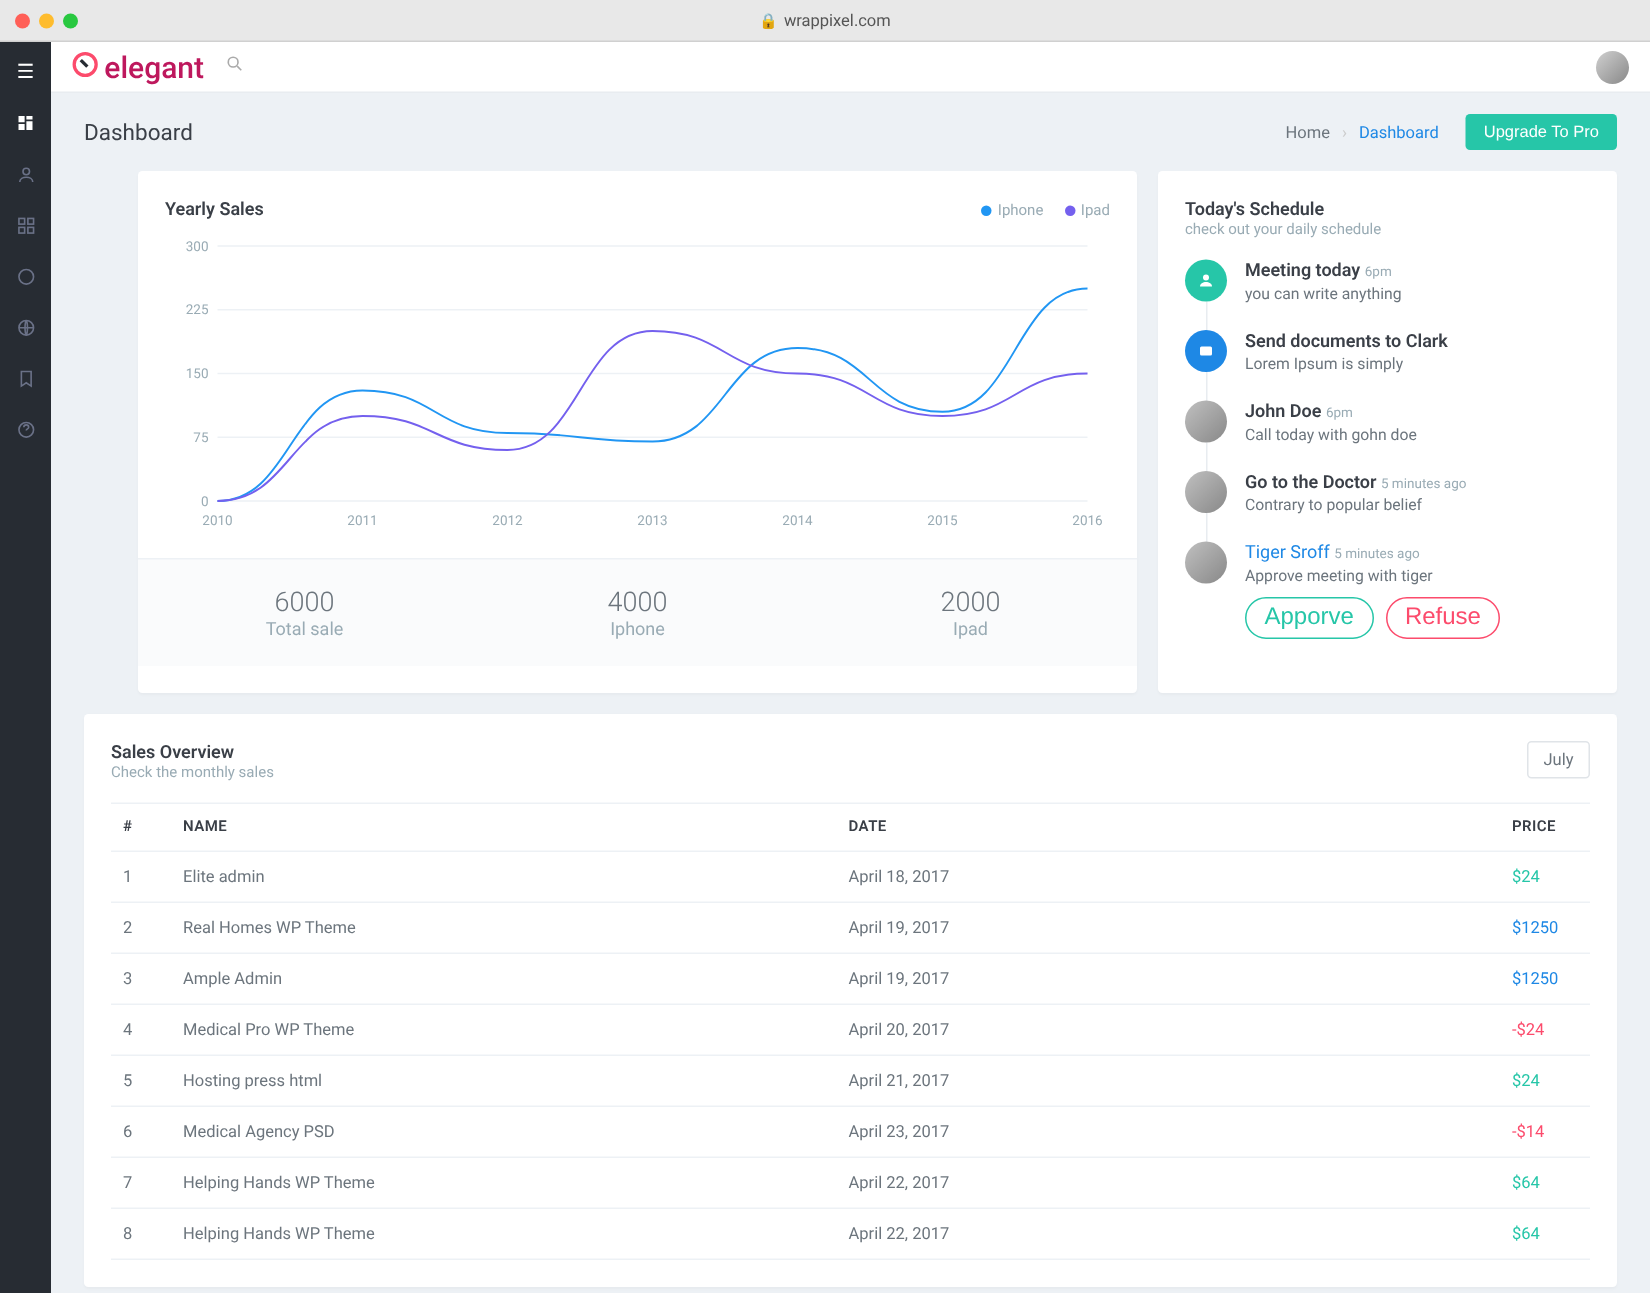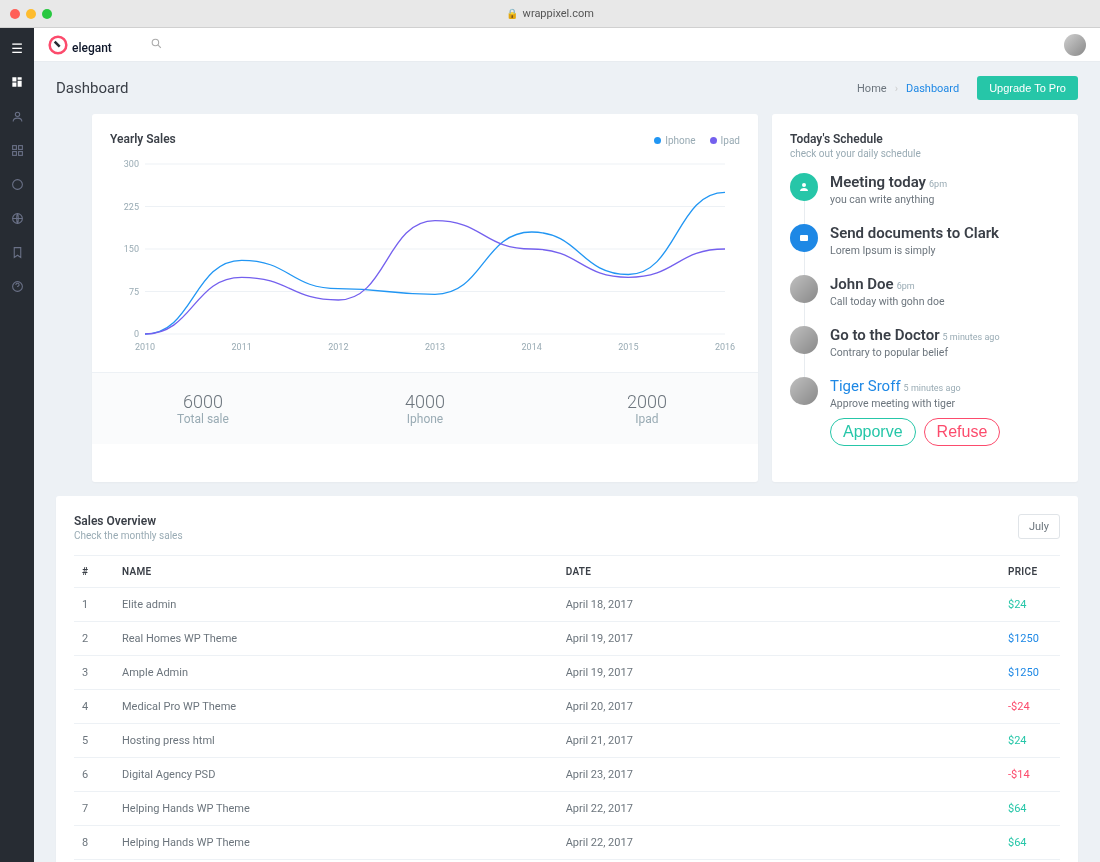--- a/index.html
+++ b/index.html
@@ -15,21 +15,21 @@
 .lock { font-size: 10px; }
 
 .app { display: flex; height: calc(862px - 28px); background: #edf1f5; }
 .side-rail { width: 34px; background: #272c33; display: flex; flex-direction: column; align-items: center; padding-top: 12px; gap: 18px; }
 .rail-icon { width: 16px; height: 16px; display: flex; align-items: center; justify-content: center; color: #6a7187; font-size: 13px; cursor: pointer; }
 .rail-icon.active { color: #fff; }
 .hamburger { color: #3f8dfd; }
 
 .main { flex: 1; display: flex; flex-direction: column; overflow: hidden; }
 .topbar { height: 34px; background: #fff; display: flex; align-items: center; padding: 0 14px; border-bottom: 1px solid #e8ecf0; }
-.logo { display: flex; align-items: flex-end; gap: 4px; font-size: 12px; font-weight: 500; color: #0f172a; width: 88px; }
+.logo { display: flex; align-items: flex-start; gap: 4px; font-size: 20px; font-weight: 500; color: #be185d; width: 88px; }
 .logo-mark { width: 20px; height: 20px; position: relative; }
 .search-icon { color: #aaa; margin-left: 14px; font-size: 13px; }
 .avatar-top { margin-left: auto; width: 22px; height: 22px; border-radius: 50%; background: linear-gradient(135deg,#d0d0d0,#888); }
 
 .page-header { padding: 14px 22px; display: flex; align-items: center; }
 .page-title { font-size: 15px; color: #3a3f47; font-weight: 400; }
 .breadcrumb { margin-left: auto; display: flex; align-items: center; gap: 8px; font-size: 11px; }
 .bc-home { color: #6c757d; }
 .bc-sep { color: #ccc; }
 .bc-current { color: #1e88e5; }
@@ -66,21 +66,21 @@
 
 .schedule-list { margin-top: 14px; position: relative; }
 .schedule-item { display: flex; gap: 12px; padding-bottom: 18px; position: relative; }
 .si-avatar { width: 28px; height: 28px; border-radius: 50%; display: flex; align-items: center; justify-content: center; color: #fff; font-size: 12px; flex-shrink: 0; z-index: 1; }
 .si-avatar.teal { background: #26c6a8; }
 .si-avatar.blue { background: #1e88e5; }
 .si-avatar.img { background: linear-gradient(135deg,#c0c0c0,#888); }
 .si-line { position: absolute; left: 14px; top: 28px; bottom: -4px; width: 1px; background: #e8ecf0; }
 .schedule-item:last-child .si-line { display: none; }
 .si-body { flex: 1; }
-.si-title { font-size: 15px; font-weight: 600; color: #3a3f47; }
+.si-title { font-size: 12px; font-weight: 600; color: #3a3f47; }
 .si-title.link { color: #1e88e5; font-weight: 400; }
 .si-time { font-size: 9px; color: #99abb4; font-weight: 400; }
 .si-desc { font-size: 10.5px; color: #6c757d; margin-top: 2px; }
 .si-actions { display: flex; gap: 8px; margin-top: 8px; }
 .btn-outline { background: #fff; border: 1px solid; padding: 4px 12px; border-radius: 14px; font-size: 16px; cursor: pointer; text-align: right; }
 .btn-outline.green { color: #26c6a8; border-color: #26c6a8; }
 .btn-outline.red { color: #fc4b6c; border-color: #fc4b6c; }
 
 .card-table { margin-top: 14px; }
 .table-head { display: flex; justify-content: space-between; align-items: flex-start; margin-bottom: 14px; }
@@ -352,21 +352,21 @@
     <td class="price red">-$24</td>
   </tr>
               <tr>
     <td>5</td>
     <td>Hosting press html</td>
     <td>April 21, 2017</td>
     <td class="price teal">$24</td>
   </tr>
               <tr>
     <td>6</td>
-    <td>Digital Agency PSD</td>
+    <td>Medical Agency PSD</td>
     <td>April 23, 2017</td>
     <td class="price red">-$14</td>
   </tr>
               <tr>
     <td>7</td>
     <td>Helping Hands WP Theme</td>
     <td>April 22, 2017</td>
     <td class="price teal">$64</td>
   </tr>
               <tr>

